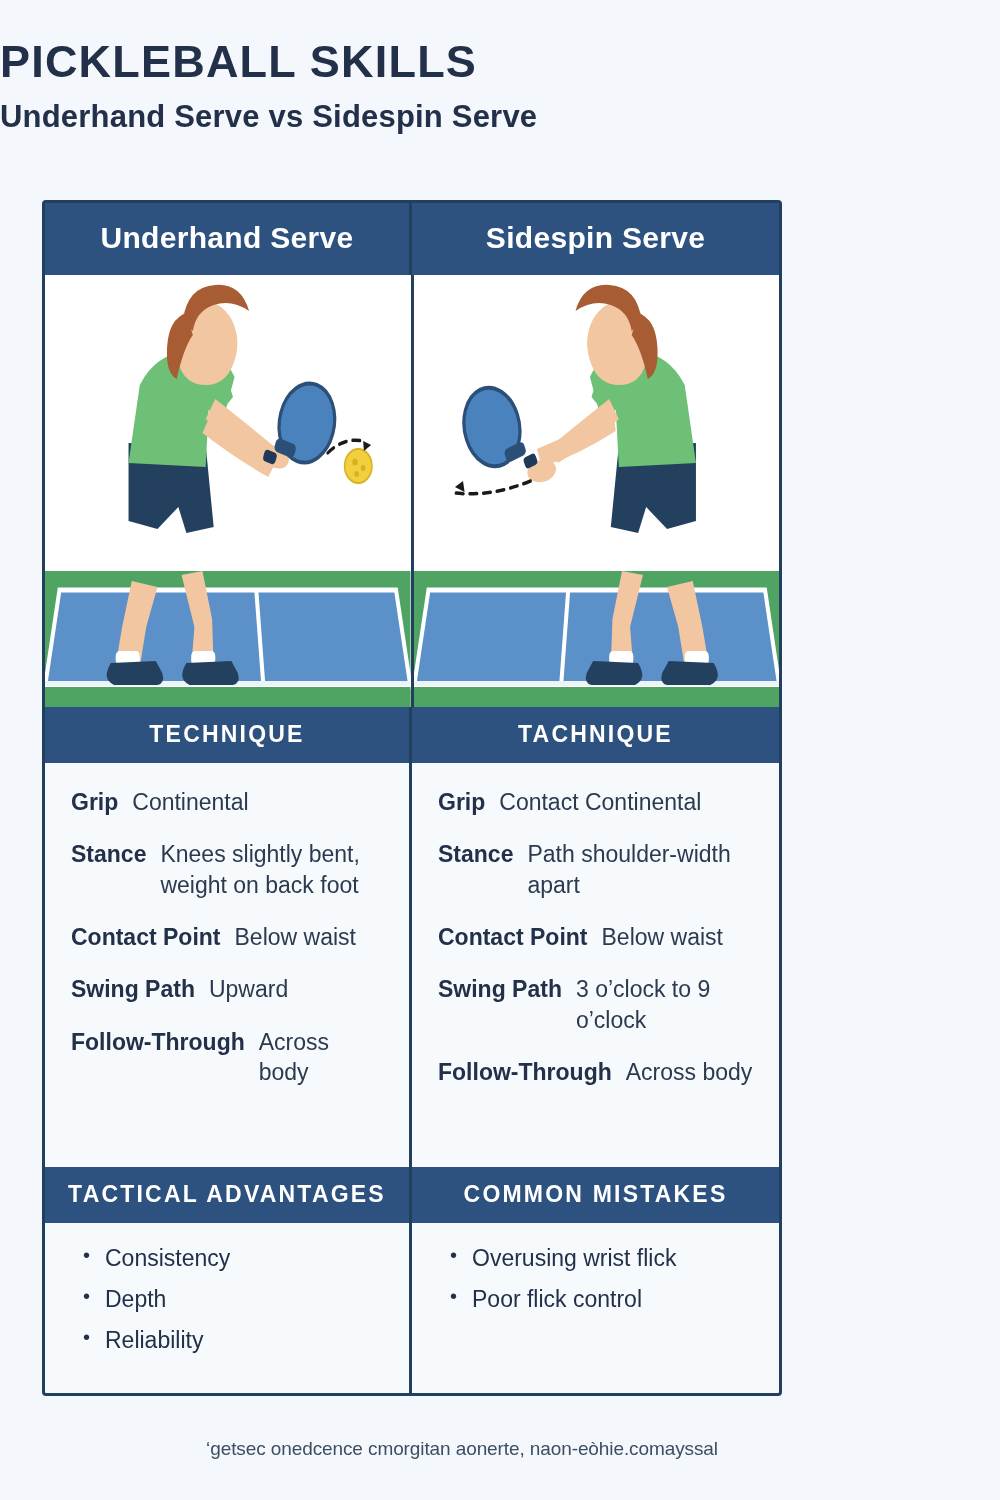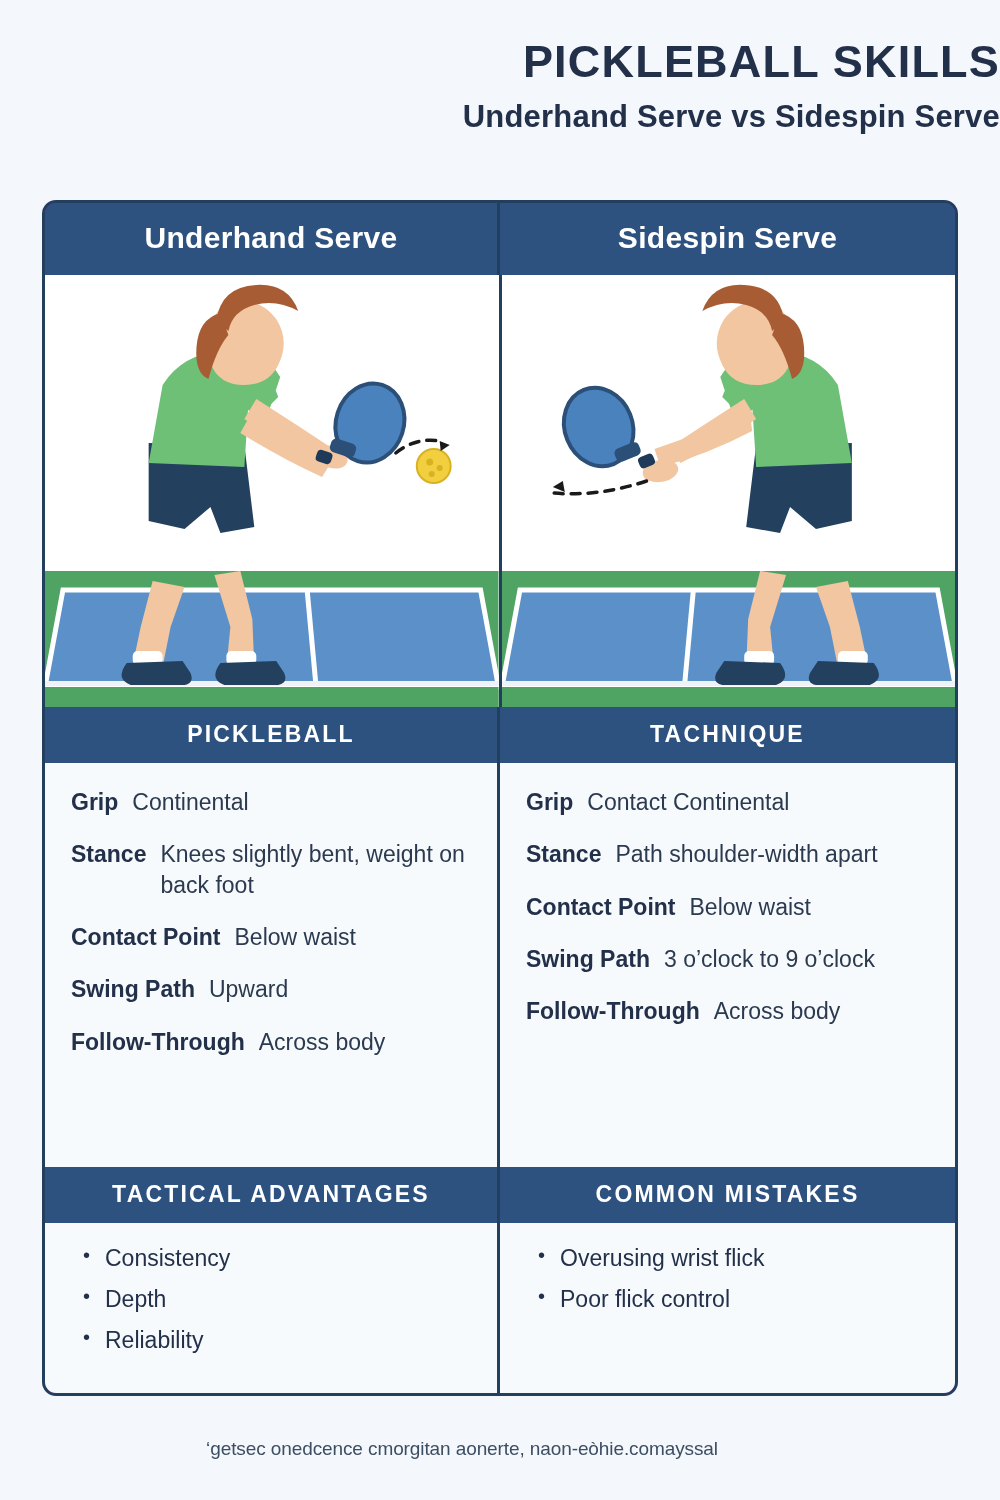--- a/index.html
+++ b/index.html
@@ -18,21 +18,21 @@
     position: relative;
     width: 1000px;
     height: 1500px;
     background: #f4f7fb;
     box-sizing: border-box;
   }
 
   
   .title-block {
     padding-top: 38px;
-    text-align: right;
+    text-align: left;
   }
   .main-title {
     font-size: 45px;
     font-weight: bold;
     letter-spacing: 1.2px;
     color: #22304a;
     line-height: 1.05;
     margin: 0;
   }
   .sub-title {
@@ -41,24 +41,24 @@
     color: #22304a;
     margin: 14px 0 12px 0;
     letter-spacing: 0.2px;
   }
 
   
   .card {
     position: absolute;
     left: 42px;
     top: 200px;
-    width: 916px;
+    width: 740px;
     height: 1196px;
     border: 3px solid #22405e;
-    border-radius: 14px;
+    border-radius: 4px;
     background: #a21caf;
     overflow: hidden;
     box-sizing: border-box;
   }
   .cols {
     display: flex;
     width: 100%;
     height: 100%;
     flex-direction: column;
   }
@@ -306,21 +306,21 @@
                 <rect x="302" y="180" width="16" height="12" rx="4" fill="#1f3a58" transform="rotate(22 310 186)"></rect>
               </g>
               <path d="M310 206 q48 16 94 12" fill="none" stroke="#1a1a1a" stroke-width="3.5" stroke-dasharray="9 8" stroke-linecap="round"></path>
               <path d="M404 212 l-12 5 l2 -11 z" fill="#1a1a1a"></path>
             </g>
           </svg>
         </div>
       </div>
 
       <div class="band">
-        <div class="band-section divider-cell">PICKLEBALL</div>
+        <div class="band-section divider-cell">TECHNIQUE</div>
         <div class="band-section">TACHNIQUE</div>
       </div>
 
       <div class="body-row">
         <div class="body-col left-pane">
           <div class="spec">
             <span class="spec-label">Grip</span>
             <span class="spec-value">Continental</span>
           </div>
           <div class="spec">

